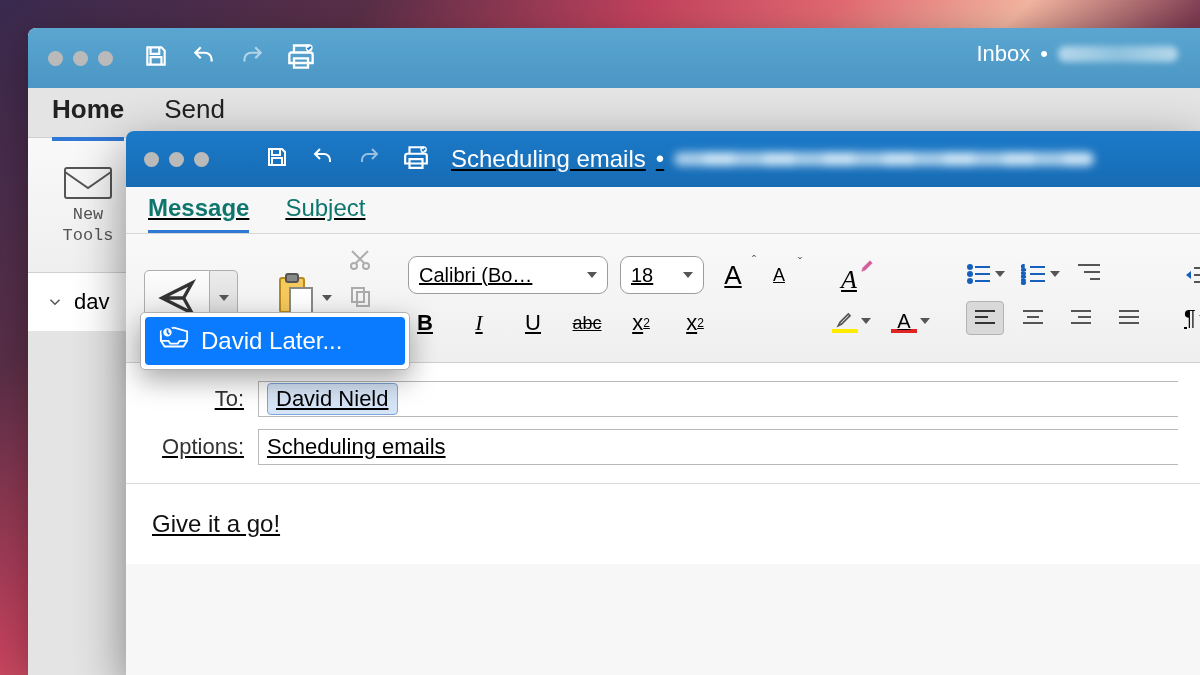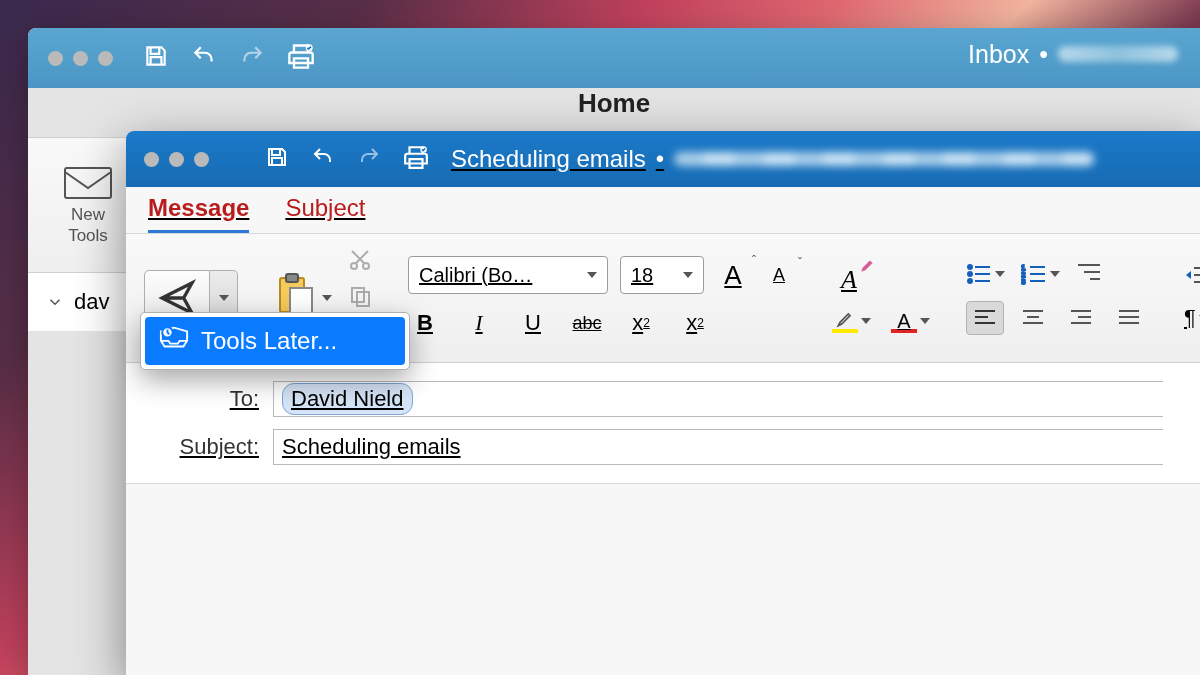--- a/index.html
+++ b/index.html
@@ -41,55 +41,55 @@
     margin-right: 30px;
   }
   .tl-dot {
     width: 15px; height: 15px; border-radius: 50%;
     background: #bababa;
   }
   .back-qat { display:flex; gap:22px; align-items:center; }
   .back-qat svg { stroke:#fff; }
   .back-title {
     position:absolute; right:22px; top:0; bottom:8px;
-    display:flex; align-items:center; font-size:25px; color:#fff;
+    display:flex; align-items:center; font-size:22px; color:#fff;
   }
   .back-title .dot { margin:0 10px; }
   .blurred {
     width:120px; height:16px; border-radius:8px;
     background: linear-gradient(90deg,#cfe6f3,#9ecbe3,#cfe6f3);
     filter: blur(3px);
     opacity:.8;
   }
 
   .back-tabs {
     height:50px;
     background:#e4e4e4;
     display:flex; align-items:center; gap:40px;
     padding:0 24px;
     font-size:26px;
     border-bottom:1px solid #cfcfcf;
-    flex-direction:column;
   }
   .back-tab { color:#222; position:relative; padding-bottom:6px; }
   .back-tab.active { font-weight:700; }
   .back-tab.active::after {
     content:""; position:absolute; left:0; right:0; bottom:-10px;
     height:4px; background:#2f78d6;
   }
 
   .back-ribbon {
     height:135px;
     background:linear-gradient(#f9f9f9,#efefef);
     border-bottom:1px solid #d0d0d0;
     display:flex; align-items:center; padding:0 20px;
   }
   .new-email {
     text-align:center; color:#555; font-size:17px; line-height:1.25;
     width:80px;
+    font-family:Liberation Mono, monospace;
   }
   .new-email svg { display:block; margin:0 auto 4px; }
 
   .back-content {
     background:#fff;
     padding:10px 18px;
     font-size:22px;
   }
   .back-expand { display:flex; align-items:center; gap:10px; padding:6px 0; }
   .back-expand svg { flex:none; }
@@ -124,21 +124,21 @@
     filter: blur(4px);
     opacity:.9;
   }
 
   .front-tabs {
     height:46px;
     display:flex; align-items:center;
     padding:0 22px; gap:36px;
     font-size:24px;
   }
-  .front-tab { color:#b91c1c; position:relative; padding-bottom:4px; }
+  .front-tab { color:#0f766e; position:relative; padding-bottom:4px; }
   .front-tab.active { font-weight:700; }
   .front-tab.active::after {
     content:""; position:absolute; left:0; right:0; bottom:-8px;
     height:4px; background:#2f78d6;
   }
 
   .front-ribbon {
     position:relative;
     height:130px;
     background:linear-gradient(#f9f9f9,#efefef);
@@ -182,21 +182,21 @@
   .vdiv {
     width:1px; height:90px; background:#d1d1d1; margin:0 18px;
   }
 
   .paste-group { display:flex; align-items:center; gap:6px; }
   .mini-col { display:flex; flex-direction:column; gap:8px; }
 
   
   .font-row { display:flex; align-items:center; gap:12px; }
   .combo {
-    height:38px; border:1px solid #9c9c9c; border-radius:4px;
+    height:38px; border:1px solid #9c9c9c; border-radius:9px;
     background:#fff; display:flex; align-items:center; justify-content:space-between;
     padding:0 10px; font-size:20px;gap:8px;
   }
   .combo.font { width:200px; }
   .combo.size { width:84px; }
 
   .row2 { display:flex; align-items:center; gap:20px; margin-top:12px; }
   .btn { height:34px; min-width:34px; display:flex; align-items:center; justify-content:center; font-size:22px; }
   .sup { font-size:12px; vertical-align:super; }
   .sub { font-size:12px; vertical-align:sub; }
@@ -219,37 +219,37 @@
   .pilcrow-row { display:flex; align-items:center; gap:20px; margin-top:14px; }
 
   
   .headers {
     background:#fff;
     border-bottom:1px solid #dcdcdc;
     padding:12px 0 12px 0;
   }
   .hrow {
     display:flex; align-items:center;
-    padding:6px 37px;
+    padding:6px 22px;
   }
   .hlabel {
     width:110px; text-align:right; padding-right:14px;
     font-size:22px; color:#333;
   }
   .hfield {
     flex:1; height:36px;
     border:1px solid #b8b8b8; border-right:none;
     background:#fff;
     display:flex; align-items:center;
     padding:0 8px;
     font-size:22px;
   }
   .chip {
     background:#d5e4f6; border:1px solid #7da6d8;
-    padding:2px 8px; border-radius:12px;
+    padding:2px 8px; border-radius:4px;
   }
 
   .body-area {
     background:#fff;
     padding:26px 26px;
     font-size:24px;
     color:#111;
   }
 
   .chev { width:0;height:0;border-left:5px solid transparent;border-right:5px solid transparent;border-top:6px solid #555; display:inline-block;}
@@ -383,21 +383,21 @@
     <div class="send-menu">
       <div class="send-menu-item">
         <span>
           <svg width="30" height="26" viewBox="0 0 32 26" fill="none" stroke="#fff" stroke-width="2">
             <path d="M2 16V6l14-4 14 4v10l-4 6H6z"></path>
               <path d="M2 16h8l2 3h8l2-3h8"></path>
             <circle cx="9" cy="7" r="5.5" fill="#fff" stroke="#0a7bff"></circle>
               <path d="M9 4v3l2 2" stroke="#0a7bff"></path>
           </svg>
         </span>
-        <span>Tools Later...</span>
+        <span>David Later...</span>
       </div>
     </div>
 
     <div class="vdiv"></div>
 
     <div class="paste-group">
       <span>
         <svg width="42" height="48" viewBox="0 0 42 48" fill="none" stroke="#555" stroke-width="2">
           <rect x="6" y="6" width="24" height="34" rx="2" fill="#f5c95b" stroke="#b88a1e"></rect>
           <rect x="12" y="2" width="12" height="8" rx="2" fill="#888"></rect>
@@ -587,21 +587,24 @@
   </div>
 
   <div class="headers">
     <div class="hrow">
       <div class="hlabel">To:</div>
       <div class="hfield">
         <span class="chip">David Nield</span>
       </div>
     </div>
     <div class="hrow">
-      <div class="hlabel">Subject:</div>
+      <div class="hlabel">Options:</div>
       <div class="hfield">
         <span>Scheduling emails</span>
       </div>
     </div>
   </div>
 
+  <div class="body-area">
+    <span>Give it a go!</span>
+  </div>
 
 </div>
 
 </body></html>

